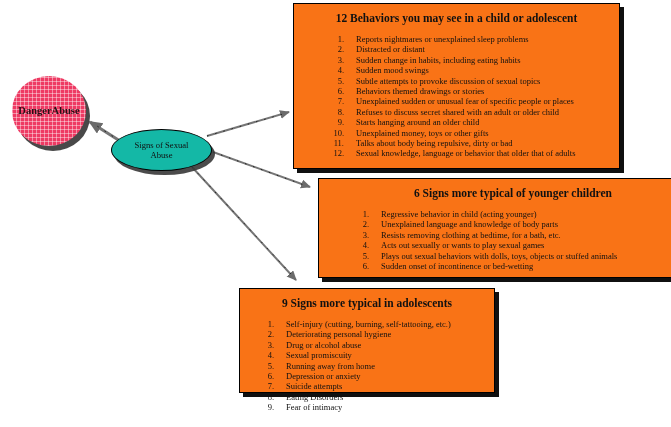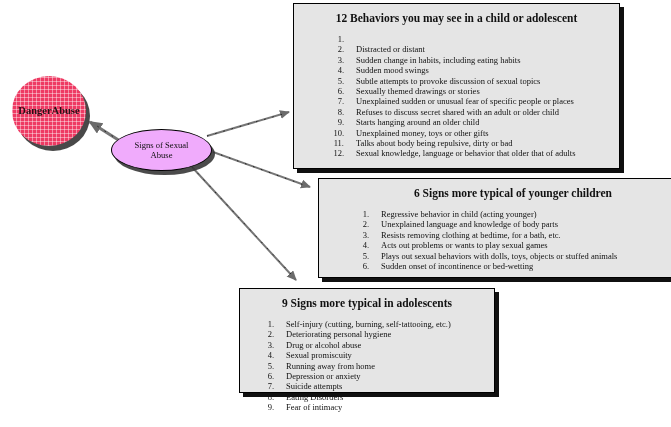--- a/index.html
+++ b/index.html
@@ -23,30 +23,30 @@
       repeating-linear-gradient(90deg, rgba(255,255,255,0.42) 0 1px, transparent 1px 4px);
     box-shadow:4px 5px 0 rgba(58,58,58,0.92);
     display:flex;flex-direction:row;align-items:center;justify-content:center;
     text-align:center;
   }
   .danger .t{font-weight:bold;font-size:10.5px;line-height:12px;color:#2a0d13;}
 
   
   .hub{
     position:absolute;left:111px;top:129px;width:101px;height:42px;
-    background:#f0abfc;border:1.6px solid #000;border-radius:50%;
+    background:#14b8a6;border:1.6px solid #000;border-radius:50%;
     box-shadow:3px 4px 0 rgba(55,55,55,0.9);
     display:flex;flex-direction:column;align-items:center;justify-content:center;
     text-align:center;box-sizing:border-box;
   }
   .hub .t{font-size:8.6px;line-height:10px;color:#111;}
 
   
   .box{
-    position:absolute;background:#e5e5e5;border:1px solid #000;
+    position:absolute;background:#f97316;border:1px solid #000;
     box-shadow:4px 4px 0 #101010;
     box-sizing:border-box;
   }
   .box .title{
     font-weight:bold;font-size:11.5px;line-height:13px;
     text-align:center;margin-top:8px;padding:0 6px;
     white-space:nowrap;overflow:hidden;
   }
   .list{margin-top:9px;}
   .row{display:flex;font-size:8.5px;line-height:10.4px;white-space:nowrap;}
@@ -103,40 +103,41 @@
   <div class="hub">
     <span class="t">Signs of Sexual</span>
     <span class="t">Abuse</span>
   </div>
 
   <div class="box" id="box-behaviors">
     <div class="title">12 Behaviors you may see in a child or adolescent</div>
     <div class="list">
         <div class="row">
           <span class="num">1.</span>
+          <span class="txt">Reports nightmares or unexplained sleep problems</span>
         </div>
         <div class="row">
           <span class="num">2.</span>
           <span class="txt">Distracted or distant</span>
         </div>
         <div class="row">
           <span class="num">3.</span>
           <span class="txt">Sudden change in habits, including eating habits</span>
         </div>
         <div class="row">
           <span class="num">4.</span>
           <span class="txt">Sudden mood swings</span>
         </div>
         <div class="row">
           <span class="num">5.</span>
           <span class="txt">Subtle attempts to provoke discussion of sexual topics</span>
         </div>
         <div class="row">
           <span class="num">6.</span>
-          <span class="txt">Sexually themed drawings or stories</span>
+          <span class="txt">Behaviors themed drawings or stories</span>
         </div>
         <div class="row">
           <span class="num">7.</span>
           <span class="txt">Unexplained sudden or unusual fear of specific people or places</span>
         </div>
         <div class="row">
           <span class="num">8.</span>
           <span class="txt">Refuses to discuss secret shared with an adult or older child</span>
         </div>
         <div class="row">
@@ -168,21 +169,21 @@
         <div class="row">
           <span class="num">2.</span>
           <span class="txt">Unexplained language and knowledge of body parts</span>
         </div>
         <div class="row">
           <span class="num">3.</span>
           <span class="txt">Resists removing clothing at bedtime, for a bath, etc.</span>
         </div>
         <div class="row">
           <span class="num">4.</span>
-          <span class="txt">Acts out problems or wants to play sexual games</span>
+          <span class="txt">Acts out sexually or wants to play sexual games</span>
         </div>
         <div class="row">
           <span class="num">5.</span>
           <span class="txt">Plays out sexual behaviors with dolls, toys, objects or stuffed animals</span>
         </div>
         <div class="row">
           <span class="num">6.</span>
           <span class="txt">Sudden onset of incontinence or bed-wetting</span>
         </div>
       </div>

